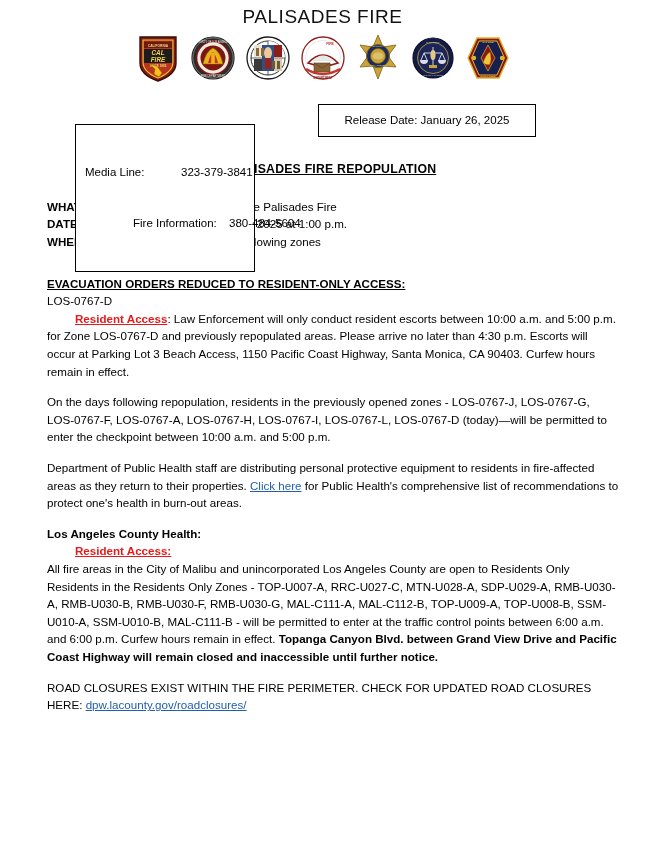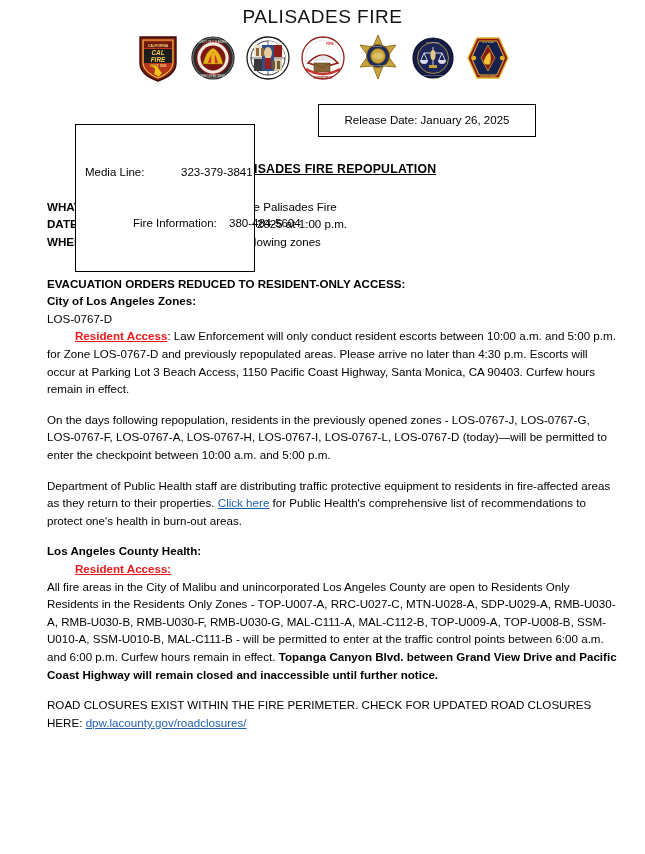--- a/index.html
+++ b/index.html
@@ -99,20 +99,21 @@
   .red-b { color: #e8191a; font-weight: bold; }
   .red-u { color: #e8191a; text-decoration: underline; font-weight: bold; padding-left: 28px; }
   .link {
     color: #1f5fae;
     text-decoration: underline;
     cursor: pointer;
     margin-top: 12px;
   }
   .hdr-u {
     font-weight: bold;
+    text-decoration: underline;
   }
 </style>
 </head>
 <body>
 
 <div>
 
   <div class="doc-title">PALISADES FIRE</div>
 
   <div class="logo-row">
@@ -247,31 +248,30 @@
   <p class="blk"><b>WHAT:</b><span> Evacuation Order changes for the Palisades Fire</span></p>
   <p class="blk"><b>DATE/TIME OF RELEASE:</b><span> January 26, 2025 at 1:00 p.m.</span></p>
   <p class="blk"><b>WHERE:</b><span> Areas of repopulation in the following zones</span></p>
 
   <div class="gap-sm"></div>
 
 
   <div class="gap"></div>
 
   <p class="blk hdr-u">EVACUATION ORDERS REDUCED TO RESIDENT-ONLY ACCESS:</p>
-  <p class="blk b">City of Los Angeles Zones:</p>
   <p class="blk">LOS-0767-D</p>
   <p class="blk"><span class="red-u">Resident Access</span><span>: Law Enforcement will only conduct resident escorts between 10:00 a.m. and 5:00 p.m. for Zone LOS-0767-D and previously repopulated areas. Please arrive no later than 4:30 p.m. Escorts will occur at Parking Lot 3 Beach Access, 1150 Pacific Coast Highway, Santa Monica, CA 90403. Curfew hours remain in effect.</span></p>
 
   <div class="gap"></div>
 
   <p class="blk">On the days following repopulation, residents in the previously opened zones - LOS-0767-J, LOS-0767-G, LOS-0767-F, LOS-0767-A, LOS-0767-H, LOS-0767-I, LOS-0767-L, LOS-0767-D (today)—will be permitted to enter the checkpoint between 10:00 a.m. and 5:00 p.m.</p>
 
   <div class="gap"></div>
 
-  <p class="blk"><span>Department of Public Health staff are distributing traffic protective equipment to residents in fire-affected areas as they return to their properties. </span><a class="link">Click here</a><span> for Public Health's comprehensive list of recommendations to protect one's health in burn-out areas.</span></p>
+  <p class="blk"><span>Department of Public Health staff are distributing personal protective equipment to residents in fire-affected areas as they return to their properties. </span><a class="link">Click here</a><span> for Public Health's comprehensive list of recommendations to protect one's health in burn-out areas.</span></p>
 
   <div class="gap"></div>
 
   <p class="blk b">Los Angeles County Health:</p>
   <p class="blk"><span class="red-u">Resident Access:</span></p>
   <p class="blk">All fire areas in the City of Malibu and unincorporated Los Angeles County are open to Residents Only</p>
   <p class="blk"><span>Residents in the Residents Only Zones - TOP-U007-A, RRC-U027-C, MTN-U028-A, SDP-U029-A, RMB-U030-A, RMB-U030-B, RMB-U030-F, RMB-U030-G, MAL-C111-A, MAL-C112-B, TOP-U009-A, TOP-U008-B, SSM-U010-A, SSM-U010-B, MAL-C111-B - will be permitted to enter at the traffic control points between 6:00 a.m. and 6:00 p.m. Curfew hours remain in effect. </span><b>Topanga Canyon Blvd. between Grand View Drive and Pacific Coast Highway will remain closed and inaccessible until further notice.</b></p>
 
   <div class="gap"></div>
 

